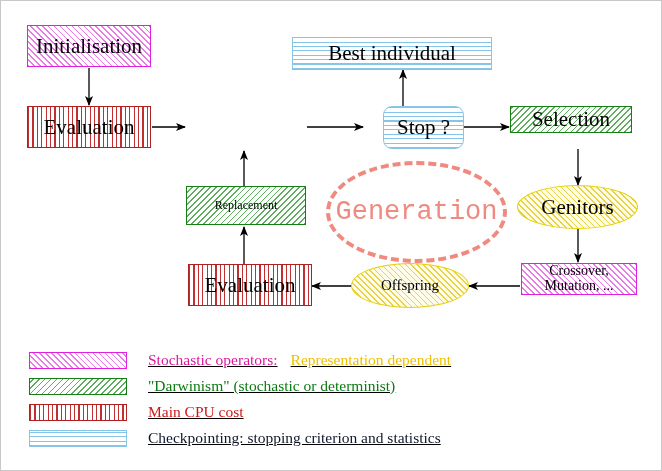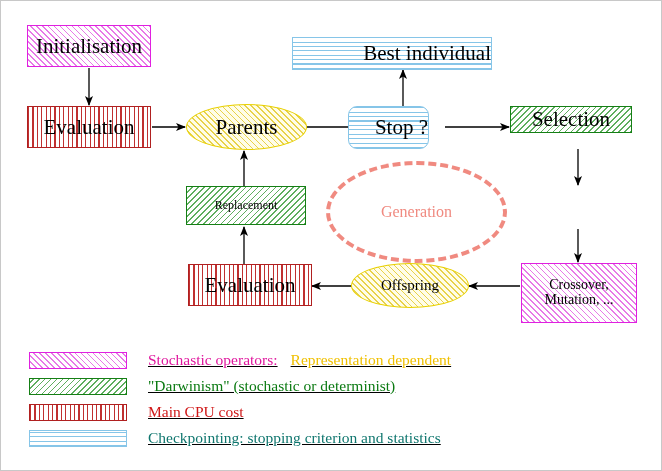--- a/index.html
+++ b/index.html
@@ -45,21 +45,20 @@
     background-color:#ffffff;
     background-image:repeating-linear-gradient(90deg,
        #c03030 0px,#c03030 1.2px, rgba(255,255,255,0) 1.2px, rgba(255,255,255,0) 4.4px);
     border:1.6px solid #b02020;
   }
   .hatch-blue{
     background-color:#ffffff;
     background-image:repeating-linear-gradient(0deg,
        #86c5e8 0px,#86c5e8 1.1px, rgba(255,255,255,0) 1.1px, rgba(255,255,255,0) 4.4px);
     border:1.4px solid #86c5e8;
-    justify-content:flex-end;
   }
   .hatch-yellow{
     background-color:#fffde8;
     background-image:repeating-linear-gradient(45deg,
        #e8d24a 0px,#e8d24a 1.1px, rgba(255,255,255,0) 1.1px, rgba(255,255,255,0) 4.2px);
     border:1.8px solid #e8d000;
   }
 
   .ellipse{border-radius:50%;}
   .rounded{border-radius:9px;}
@@ -78,21 +77,21 @@
   #legend{position:absolute;left:0;top:336px;width:662px;}
   .legend-row{position:absolute;left:28px;height:22px;display:flex;align-items:center;text-decoration:underline;}
   .legend-swatch{
     width:98px;height:17px;box-sizing:border-box;flex:0 0 auto;
   }
   .legend-text{margin-left:21px;font-size:15.5px;white-space:nowrap;}
   .lt-magenta{color:#e0179e;}
   .lt-gold{color:#f0c000;}
   .lt-green{color:#0b7a12;}
   .lt-red{color:#d01818;}
-  .lt-blue{color:#0f766e;text-align:right;}
+  .lt-blue{color:#0f172a;text-align:right;}
   .lt-space{display:inline-block;width:13px;}
 </style>
 </head>
 <body>
 
 <div id="canvas">
 
   <svg class="layer" viewBox="0 0 662 471">
     <defs>
       <marker id="ah" markerWidth="10" markerHeight="8" refX="9" refY="4" orient="auto" markerUnits="userSpaceOnUse">
@@ -126,56 +125,56 @@
   </svg>
 
   <div class="node hatch-magenta" id="n-init" style="left:26px;top:24px;width:124px;height:42px;font-size:21px;">
     <span class="lbl">Initialisation</span>
   </div>
 
   <div class="node hatch-red" id="n-eval-top" style="left:26px;top:105px;width:124px;height:42px;font-size:21px;">
     <span class="lbl">Evaluation</span>
   </div>
 
-  <div class="node hatch-yellow ellipse" id="n-parents" style="left:185px;top:103px;width:121px;height:46px;font-size:21px;">
-    <span class="lbl">Parents</span>
-  </div>
 
-  <div class="node hatch-blue rounded" id="n-stop" style="left:347px;top:105px;width:81px;height:43px;font-size:21px;">
+  <div class="node hatch-blue rounded" id="n-stop" style="left:382px;top:105px;width:81px;height:43px;font-size:21px;">
     <span class="lbl">Stop ?</span>
   </div>
 
   <div class="node hatch-blue" id="n-best" style="left:291px;top:36px;width:200px;height:33px;font-size:21px;">
     <span class="lbl">Best individual</span>
   </div>
 
   <div class="node hatch-green" id="n-selection" style="left:509px;top:105px;width:122px;height:27px;font-size:21px;">
     <span class="lbl">Selection</span>
   </div>
 
+  <div class="node hatch-yellow ellipse" id="n-genitors" style="left:516px;top:184px;width:121px;height:44px;font-size:21px;">
+    <span class="lbl">Genitors</span>
+  </div>
 
-  <div class="node hatch-magenta" id="n-crossover" style="left:520px;top:262px;width:116px;height:60px;font-size:14px;">
+  <div class="node hatch-magenta" id="n-crossover" style="left:520px;top:262px;width:116px;height:32px;font-size:14px;">
     <span class="lbl">Crossover,
 Mutation, ...</span>
   </div>
 
   <div class="node hatch-yellow ellipse" id="n-offspring" style="left:350px;top:262px;width:118px;height:45px;font-size:15px;">
     <span class="lbl">Offspring</span>
   </div>
 
   <div class="node hatch-red" id="n-eval-bot" style="left:187px;top:263px;width:124px;height:42px;font-size:21px;">
     <span class="lbl">Evaluation</span>
   </div>
 
   <div class="node hatch-green" id="n-replacement" style="left:185px;top:185px;width:120px;height:39px;font-size:12px;">
     <span class="lbl">Replacement</span>
   </div>
 
   <div id="generation-ellipse" style="left:325px;top:160px;width:173px;height:94px;">
-    <span class="lbl" style="font-size:16px;">Generation</span>
+    <span class="lbl" style="font-size:27px;font-family:Liberation Mono, monospace;">Generation</span>
   </div>
 
   <div id="legend">
 
     <div class="legend-row" style="top:12px;">
       <span class="legend-swatch hatch-magenta"></span>
       <span class="legend-text"><span class="lt-magenta">Stochastic operators:</span><span class="lt-space"></span><span class="lt-gold">Representation dependent</span></span>
     </div>
 
     <div class="legend-row" style="top:38px;">

